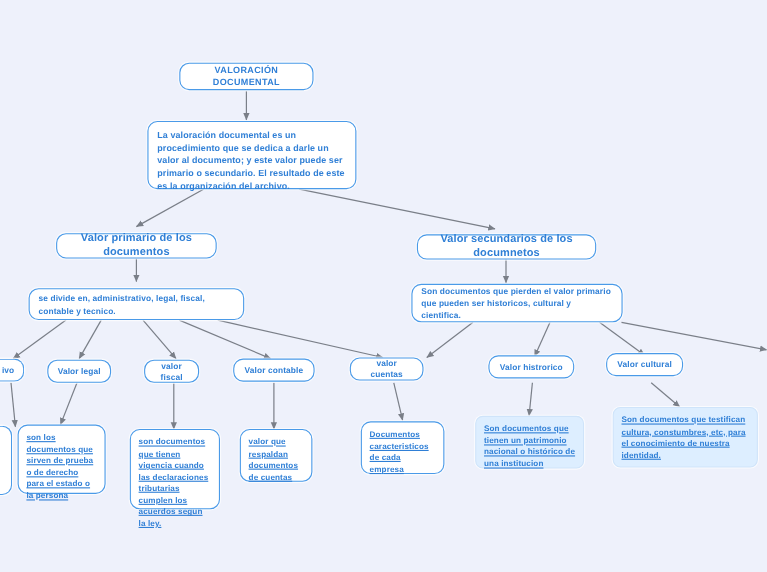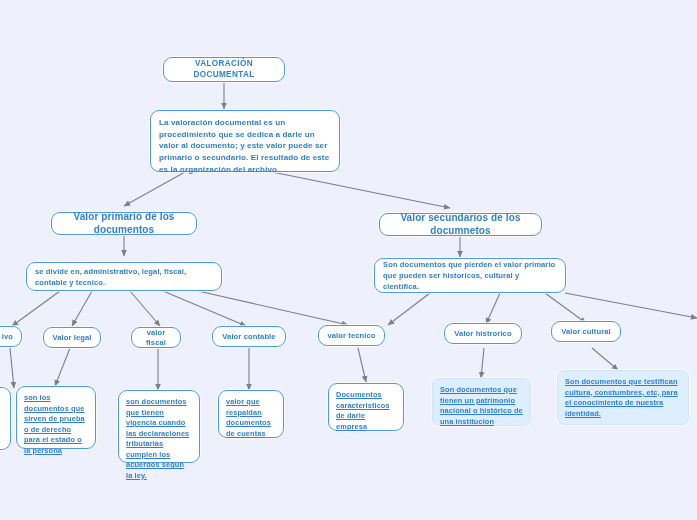--- a/index.html
+++ b/index.html
@@ -126,21 +126,21 @@
       <path d="M358,348 L366,382"></path>
       <path d="M484,348 L481,378"></path>
       <path d="M592,348 L618,370"></path>
     </g>
   </svg>
 
   <div class="node n-title" style="left:163px; top:57px; width:122px; height:25px;">
     <span>VALORACIÓN DOCUMENTAL</span>
   </div>
 
-  <div class="node n-main" style="left:134px; top:110px; width:190px; height:62px;margin-left:16px;">
+  <div class="node n-main" style="left:134px; top:110px; width:190px; height:62px;">
     <span>La valoración documental es un procedimiento que se dedica a darle un valor al documento; y este valor puede ser primario o secundario. El resultado de este es la organización del archivo.</span>
   </div>
 
   <div class="node n-branch" style="left:51px; top:212px; width:146px; height:23px;">
     <span>Valor primario de los documentos</span>
   </div>
 
   <div class="node n-branch" style="left:379px; top:213px; width:163px; height:23px;">
     <span>Valor secundarios de los documnetos</span>
   </div>
@@ -163,21 +163,21 @@
 
   <div class="node n-cat" style="left:131px; top:327px; width:50px; height:21px;">
     <span>valor fiscal</span>
   </div>
 
   <div class="node n-cat" style="left:212px; top:326px; width:74px; height:21px;">
     <span>Valor contable</span>
   </div>
 
   <div class="node n-cat" style="left:318px; top:325px; width:67px; height:21px;">
-    <span>valor tecnico</span>
+    <span>valor cuentas</span>
   </div>
 
   <div class="node n-cat" style="left:444px; top:323px; width:78px; height:21px;">
     <span>Valor histrorico</span>
   </div>
 
   <div class="node n-cat" style="left:551px; top:321px; width:70px; height:21px;text-align:center;">
     <span>Valor cultural</span>
   </div>
 
@@ -191,21 +191,21 @@
 
   <div class="node n-leaf" style="left:218px; top:390px; width:66px; height:48px;">
     <span>valor que respaldan documentos de cuentas</span>
   </div>
 
   <div class="node n-leaf" style="left:118px; top:390px; width:82px; height:73px;">
     <span>son documentos que tienen vigencia cuando las declaraciones tributarias cumplen los acuerdos segun la ley.</span>
   </div>
 
   <div class="node n-leaf" style="left:328px; top:383px; width:76px; height:48px;">
-    <span>Documentos caracteristicos de darle empresa</span>
+    <span>Documentos caracteristicos de cada empresa</span>
   </div>
 
   <div class="node n-leaf n-leaf-fill" style="left:432px; top:378px; width:99px; height:48px;">
     <span>Son documentos que tienen un patrimonio nacional o histórico de una institucion</span>
   </div>
 
   <div class="node n-leaf n-leaf-fill" style="left:557px; top:370px; width:132px; height:55px;">
     <span>Son documentos que testifican cultura, constumbres, etc, para el conocimiento de nuestra identidad.</span>
   </div>
 

